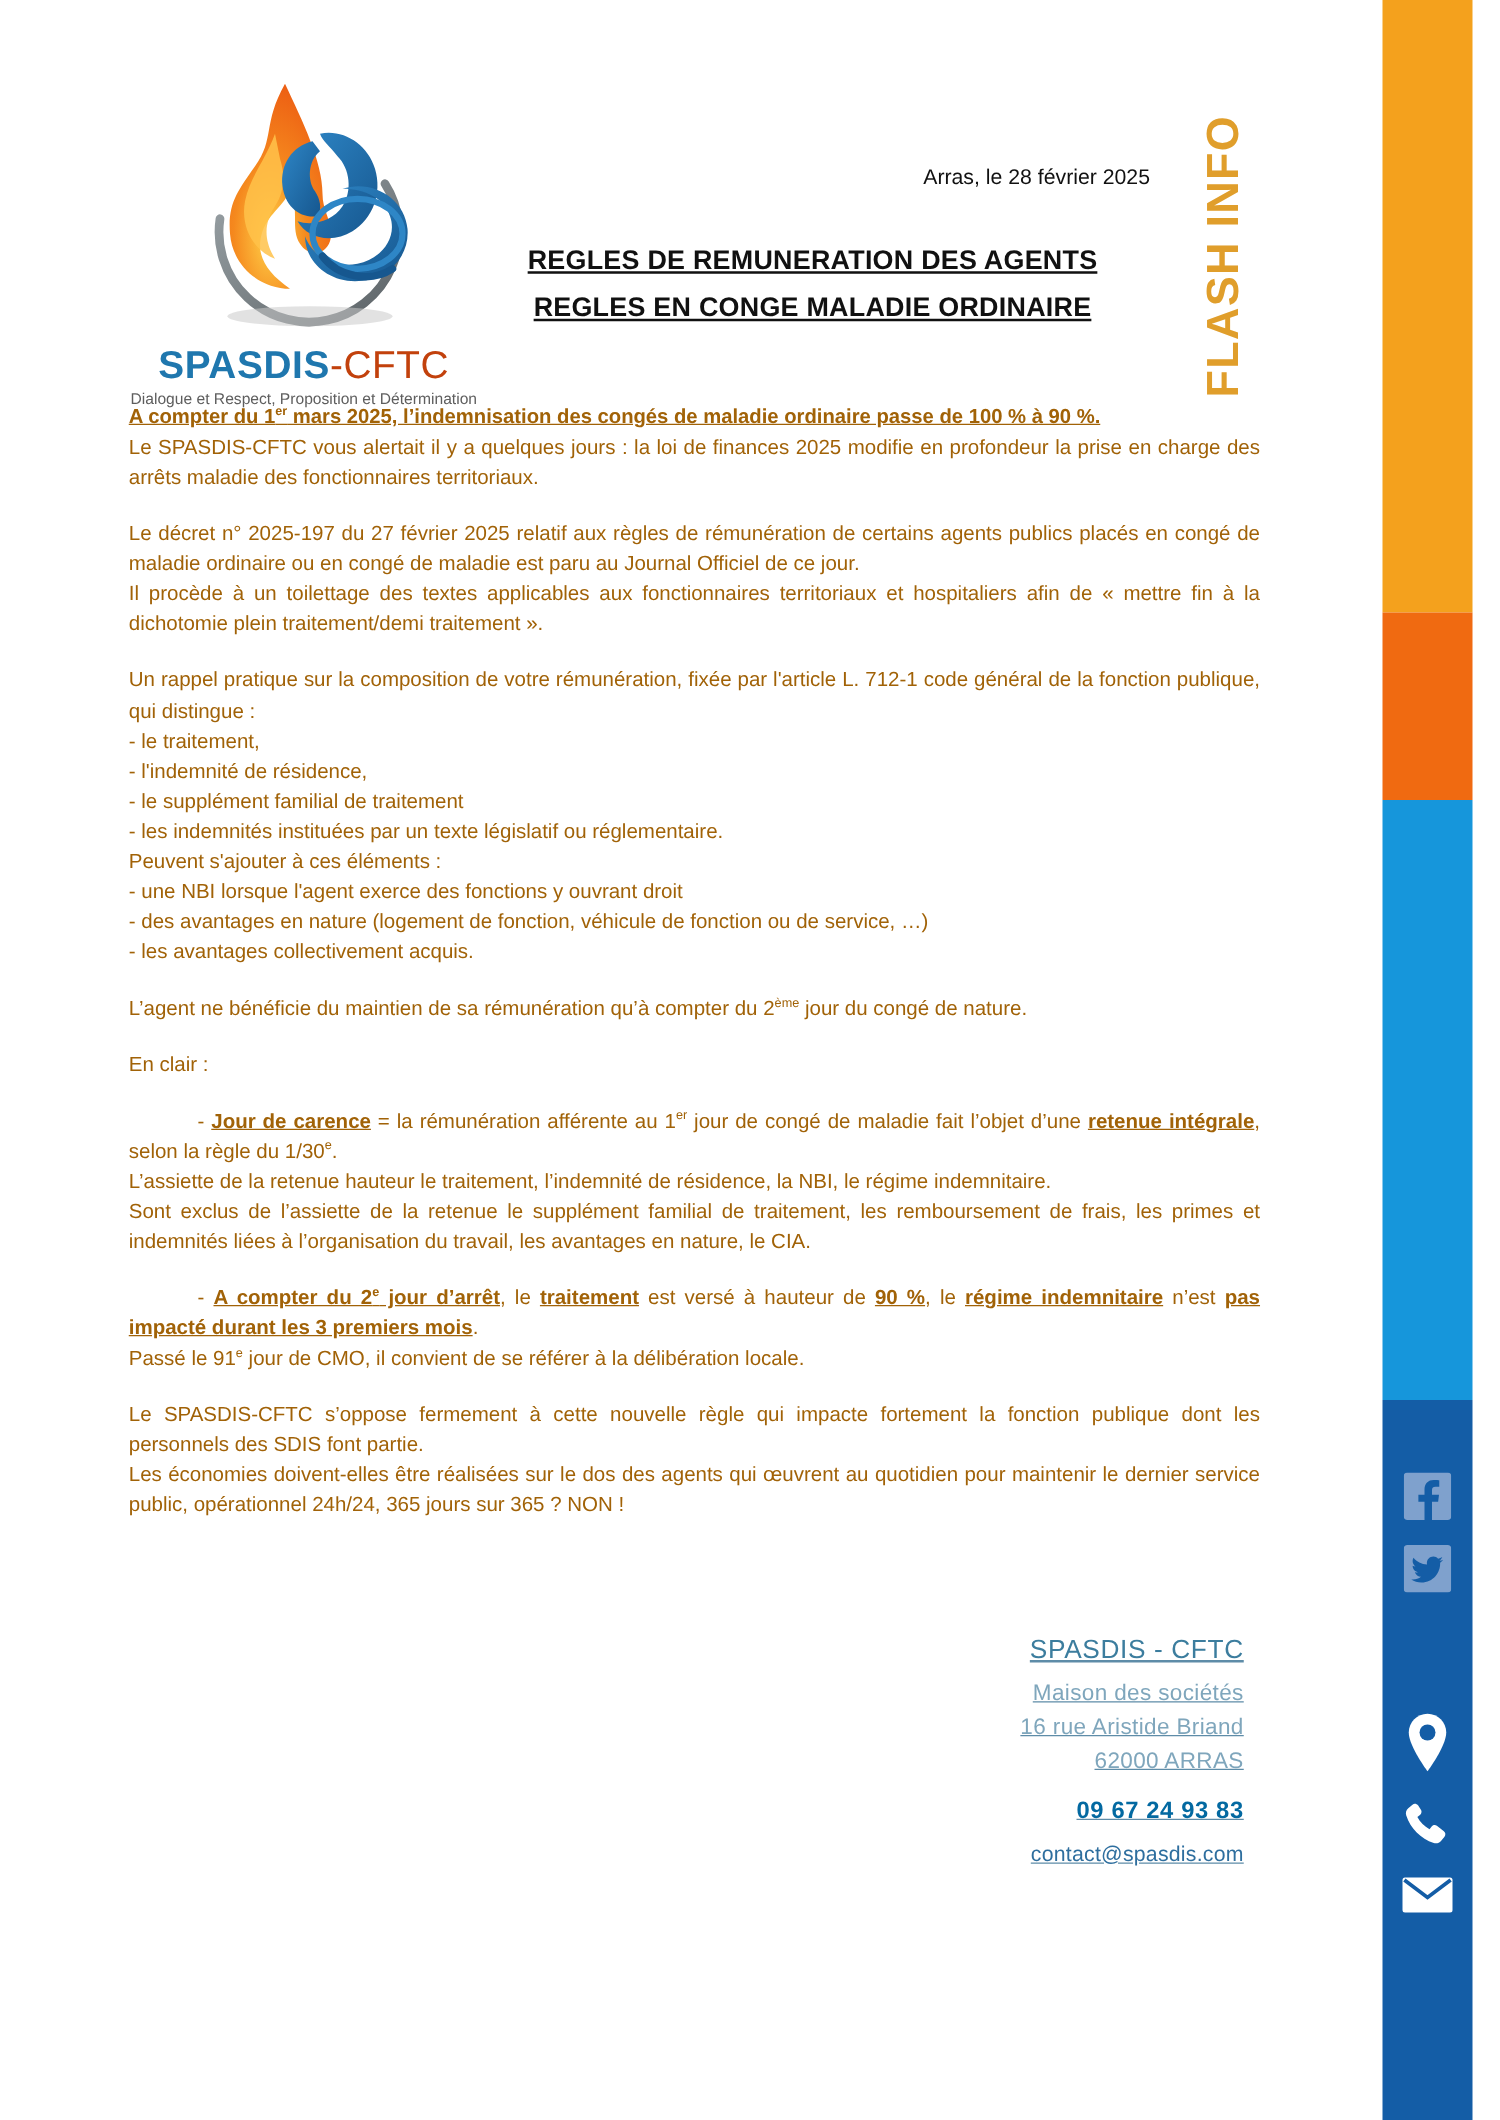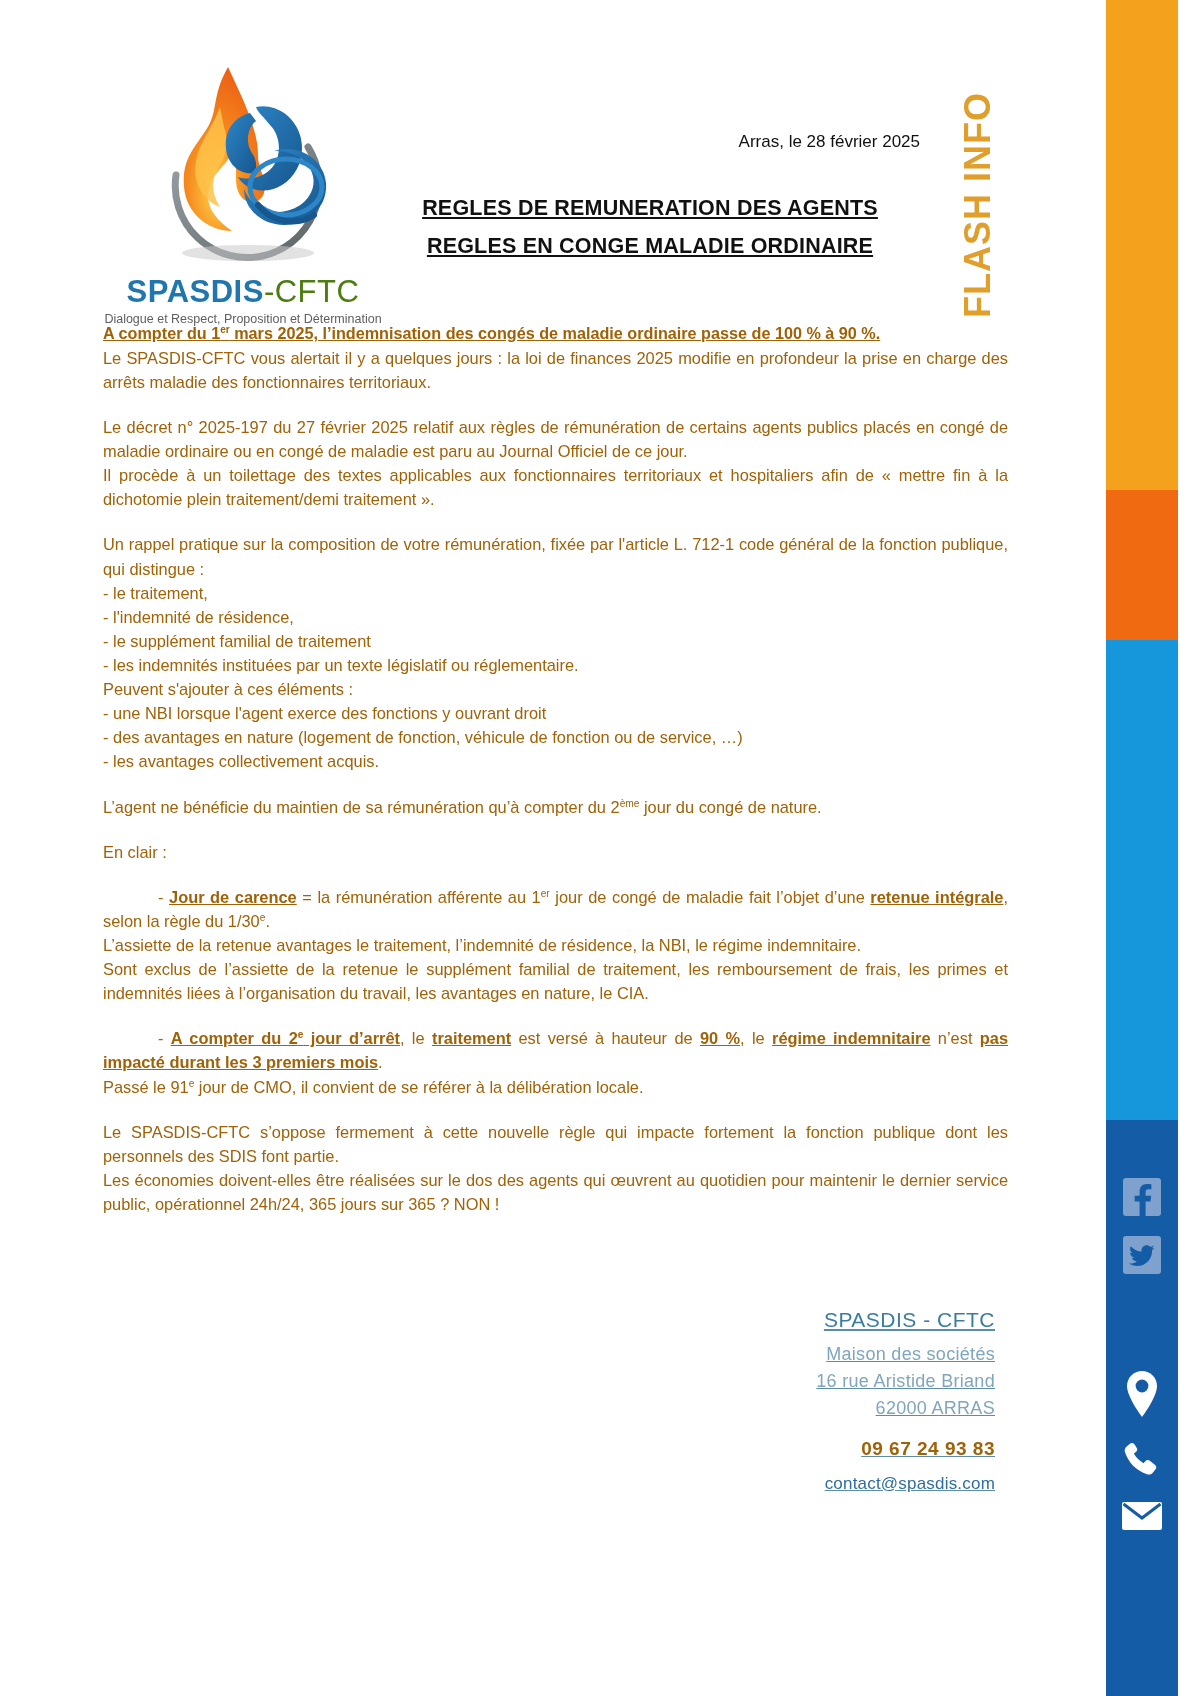--- a/index.html
+++ b/index.html
@@ -44,21 +44,21 @@
 
   
   .logo-block{position:absolute;left:78px;top:55px;width:330px;}
   .logo-art{position:relative;width:230px;height:215px;margin:0 auto;}
   .logo-text{
     text-align:center;margin-top:4px;
     font-size:31px;font-weight:700;letter-spacing:.5px;
     font-family:"Liberation Sans", sans-serif;
   }
   .logo-text .a{color:#1F77AE;}
-  .logo-text .b{color:#4d7c0f;font-weight:400;}
+  .logo-text .b{color:#c2410c;font-weight:400;}
   .logo-tag{
     text-align:center;margin-top:2px;
     font-size:12.5px;color:#5E5E5E;
     font-family:"Liberation Sans", sans-serif;
   }
 
   
   .date-line{
     position:absolute;left:560px;top:132px;width:360px;
     text-align:right;font-size:17px;color:#111;
@@ -89,21 +89,21 @@
   .contact{
     position:absolute;right:205px;top:1308px;width:330px;
     text-align:right;color:#5E8CA8;
     font-family:"Liberation Sans", sans-serif;
     text-decoration:underline;
   }
   .contact .c-name{
     font-size:21px;color:#3C7D9E;letter-spacing:.5px;margin-bottom:9px;
   }
   .contact .c-line{font-size:18px;color:#7FA6BC;line-height:1.5;letter-spacing:.3px;}
-  .contact .c-phone{font-size:19px;color:#a16207;font-weight:700;margin-top:16px;letter-spacing:.5px;}
+  .contact .c-phone{font-size:19px;color:#0369a1;font-weight:700;margin-top:16px;letter-spacing:.5px;}
   .contact .c-mail{font-size:17px;color:#2E6E9E;margin-top:14px;letter-spacing:.2px;}
 </style>
 </head>
 <body>
 
 <div class="page">
 
   <div class="rail">
     <div class="band band-amber"></div>
     <div class="band band-orange"></div>
@@ -232,21 +232,21 @@
 
     <p><span>L’agent ne bénéficie du maintien de sa rémunération qu’à compter du 2</span><sup>ème</sup><span> jour du congé de nature.</span></p>
     <div class="gap"></div>
 
     <p>En clair :</p>
     <div class="gap"></div>
 
     <p class="just">
       <span style="padding-left:55px">- </span><b class="b"><u class="u">Jour de carence</u></b><span> = la rémunération afférente au 1</span><sup>er</sup><span> jour de congé de maladie fait l’objet d’une </span><b class="b"><u class="u">retenue intégrale</u></b><span>, selon la règle du 1/30</span><sup>e</sup><span>.</span>
     </p>
-    <p class="just">L’assiette de la retenue avantages le traitement, l’indemnité de résidence, la NBI, le régime indemnitaire.</p>
+    <p class="just">L’assiette de la retenue hauteur le traitement, l’indemnité de résidence, la NBI, le régime indemnitaire.</p>
     <p class="just">Sont exclus de l’assiette de la retenue le supplément familial de traitement, les remboursement de frais, les primes et indemnités liées à l’organisation du travail, les avantages en nature, le CIA.</p>
     <div class="gap"></div>
 
     <p class="just">
       <span style="padding-left:55px">- </span><b class="b"><u class="u"><span>A compter du 2</span><sup>e</sup><span> jour d’arrêt</span></u></b><span>, le </span><b class="b"><u class="u">traitement</u></b><span> est versé à hauteur de </span><b class="b"><u class="u">90 %</u></b><span>, le </span><b class="b"><u class="u">régime indemnitaire</u></b><span> n’est </span><b class="b"><u class="u">pas impacté durant les 3 premiers mois</u></b><span>.</span>
     </p>
     <p><span>Passé le 91</span><sup>e</sup><span> jour de CMO, il convient de se référer à la délibération locale.</span></p>
     <div class="gap"></div>
 
     <p class="just">Le SPASDIS-CFTC s’oppose fermement à cette nouvelle règle qui impacte fortement la fonction publique dont les personnels des SDIS font partie.</p>

